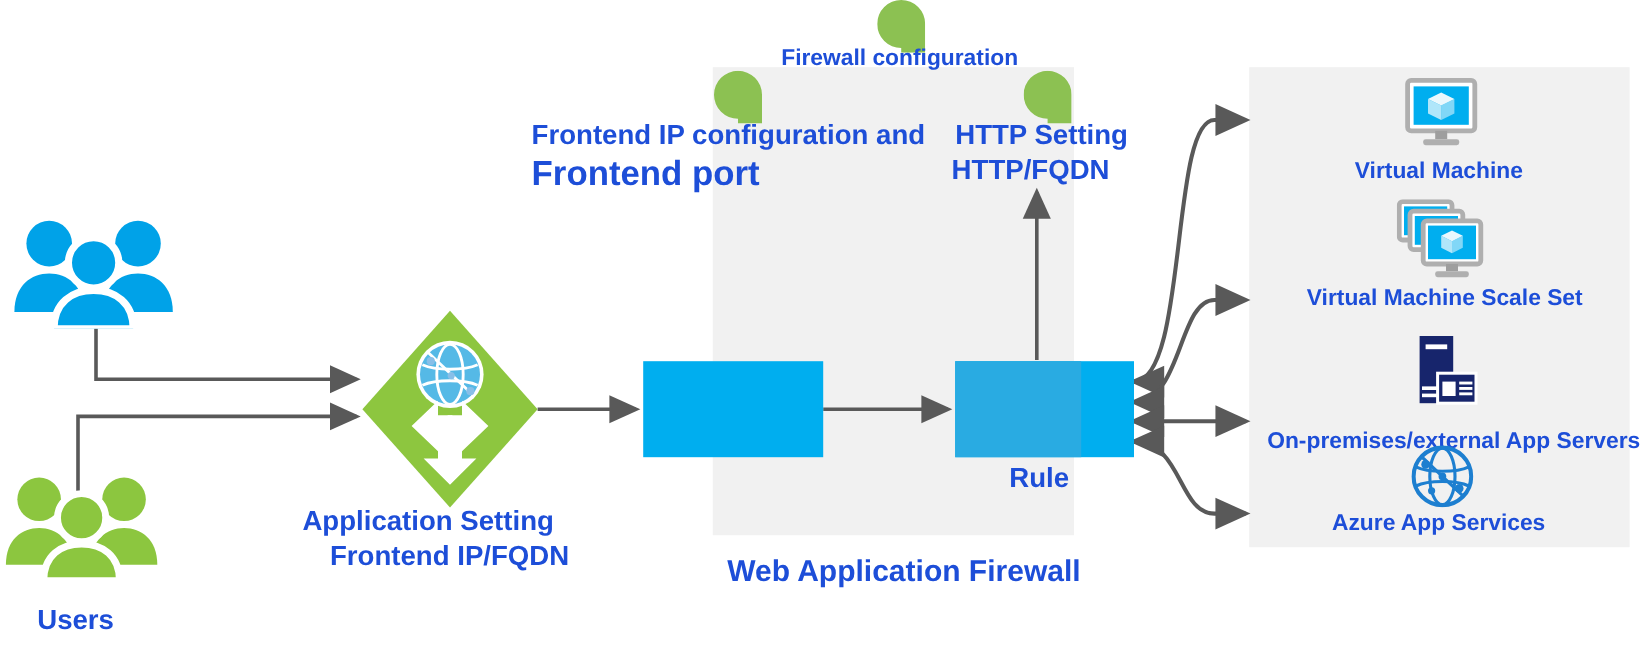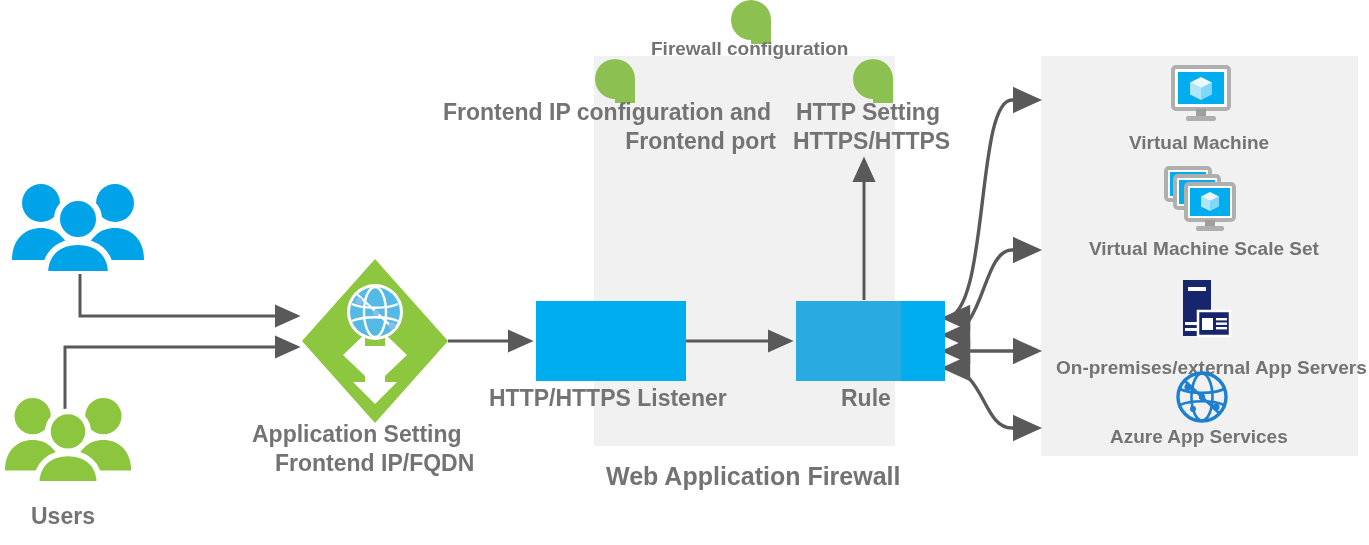--- a/index.html
+++ b/index.html
@@ -10,21 +10,21 @@
   #canvas {
     position: relative;
     width: 1369px;
     height: 545px;
     background: #ffffff;
     font-family: "Liberation Sans", "DejaVu Sans", sans-serif;
     overflow: hidden;
   }
   .lbl {
     position: absolute;
-    color: #737373;
+    color: #1d4ed8;
     font-weight: bold;
     line-height: 1.18;
     white-space: pre;
   }
   .grey-panel {
     position: absolute;
     background: #f1f1f1;
   }
   .blue-box { position: absolute; }
   svg.layer {
@@ -128,27 +128,26 @@
 
   <svg class="callout" style="left:595px; top:59px;" width="40" height="44" viewBox="0 0 40 44">
     <path d="M20,0 A20,20 0 1,1 0,20 A20,20 0 0,1 20,0 L40,20 L40,44 L20,44 z" fill="#8CC152"></path>
   </svg>
 
   <svg class="callout" style="left:853px; top:59px;" width="40" height="44" viewBox="0 0 40 44">
     <path d="M20,0 A20,20 0 1,1 0,20 A20,20 0 0,1 20,0 L40,20 L40,44 L20,44 z" fill="#8CC152"></path>
   </svg>
 
   <div class="lbl" style="left:443px; top:99px; font-size:23px;">Frontend IP configuration and</div>
-  <div class="lbl" style="left:443px; top:128px; font-size:23px; width:333px; text-align:right;">Frontend port</div>
+  <div class="lbl" style="left:443px; top:128px; font-size:29px; width:333px; text-align:left;">Frontend port</div>
 
   <div class="lbl" style="left:796px; top:99px; font-size:23px;">HTTP Setting</div>
-  <div class="lbl" style="left:793px; top:128px; font-size:23px;">HTTPS/HTTPS</div>
+  <div class="lbl" style="left:793px; top:128px; font-size:23px;">HTTP/FQDN</div>
 
   <div class="blue-box" style="left:536px; top:301px; width:150px; height:80px; background:#00AEEF;"></div>
-  <div class="lbl" style="left:489px; top:385px; font-size:23px;">HTTP/HTTPS Listener</div>
 
   <div class="blue-box" style="left:796px; top:301px; width:149px; height:80px; background:#00AEEF;"></div>
   <div class="blue-box" style="left:796px; top:301px; width:105px; height:80px; background:#29ABE2;"></div>
   <div class="lbl" style="left:841px; top:385px; font-size:23px;">Rule</div>
 
   <div class="lbl" style="left:606px; top:462px; font-size:25px;">Web Application Firewall</div>
 
   <svg class="icon-svg" style="left:1170px; top:64px;" width="62" height="62" viewBox="0 0 62 62">
     <rect x="3" y="3" width="56" height="42" rx="3" fill="#ffffff" stroke="#AFAFAF" stroke-width="4"></rect>
     <rect x="8" y="8" width="46" height="32" fill="#00AEEF"></rect>

